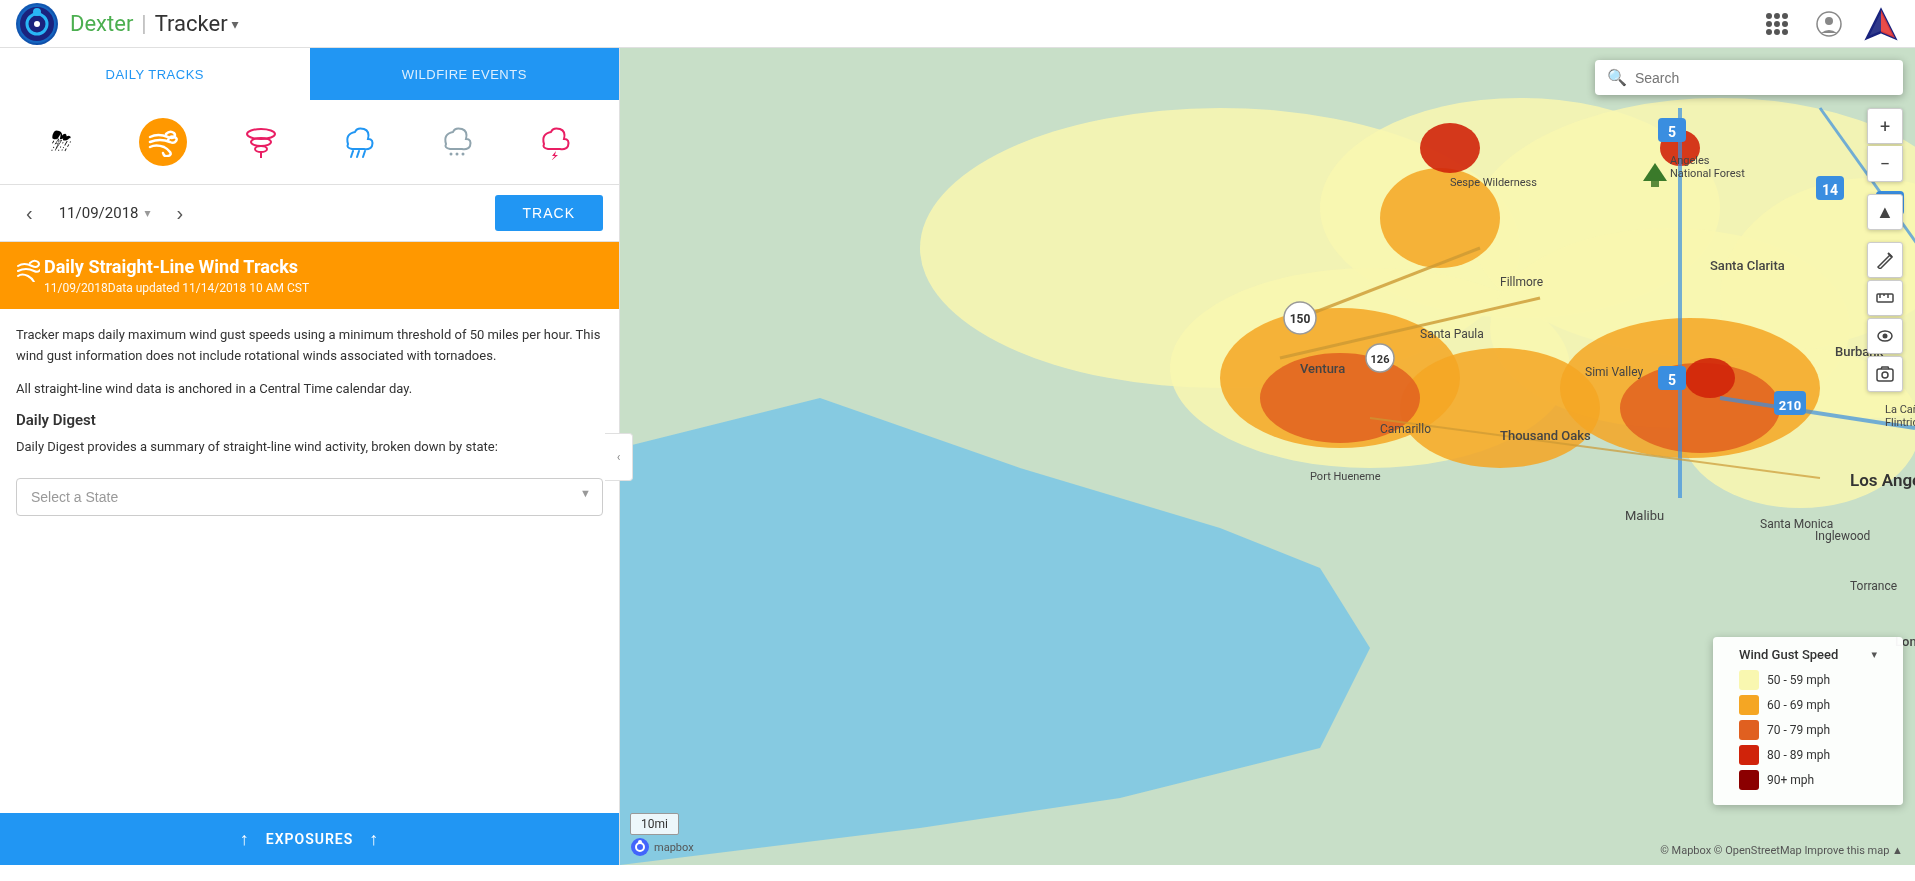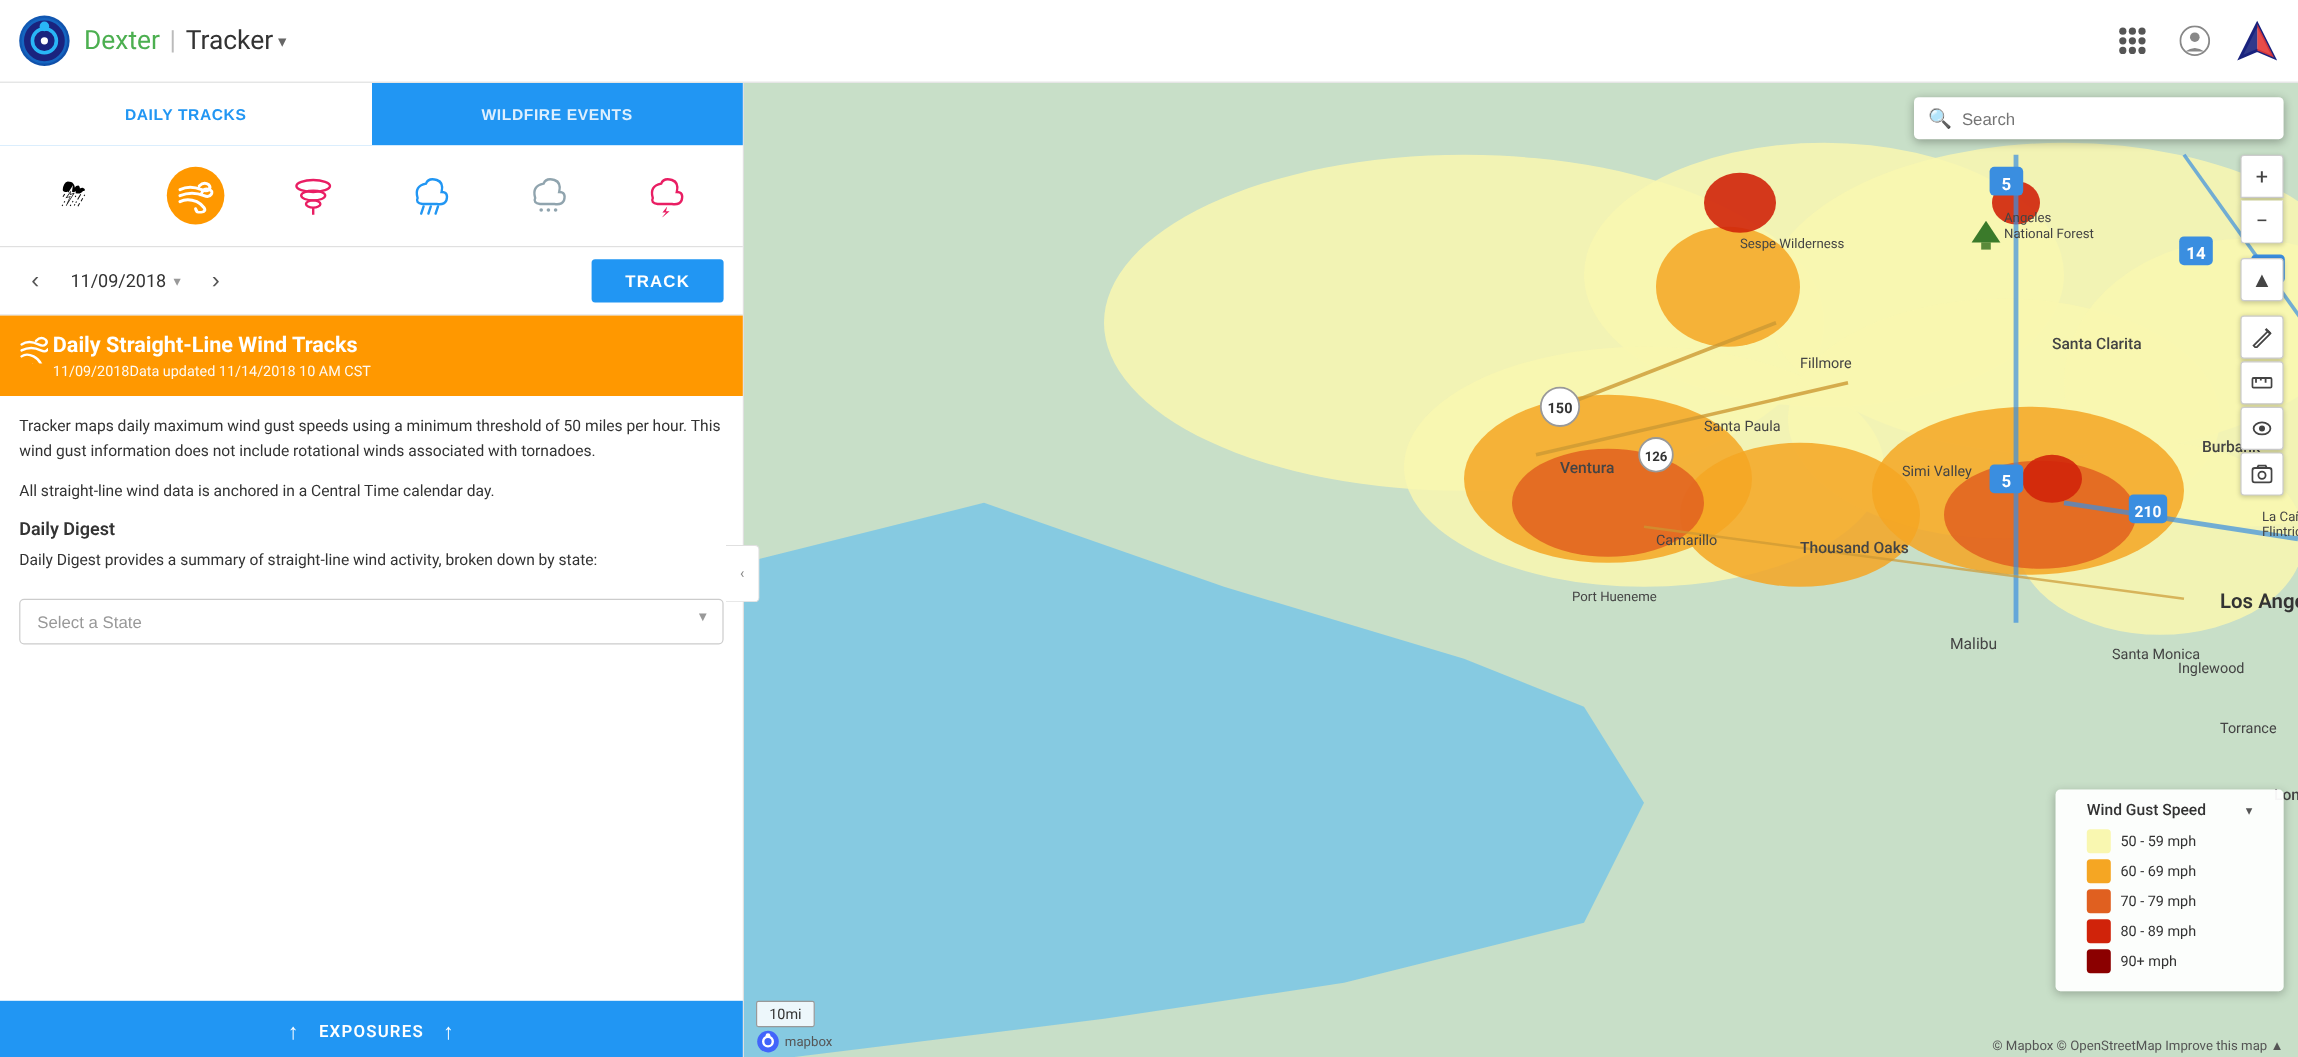--- a/index.html
+++ b/index.html
@@ -2,21 +2,21 @@
 <html><head>
   <meta charset="utf-8">
   <style>
     * { box-sizing: border-box; margin: 0; padding: 0; }
     body { font-family: 'Roboto', Arial, sans-serif; overflow: hidden; width: 1915px; height: 881px; background: #fff; }
 
     
     .header {
       display: flex;
       align-items: center;
-      height: 69px;
+      height: 48px;
       background: #fff;
       border-bottom: 1px solid #e0e0e0;
       padding: 0 16px;
       position: relative;
       z-index: 100;
     }
     .header-logo {
       width: 42px;
       height: 42px;
       border-radius: 50%;
@@ -84,21 +84,21 @@
       display: flex;
       background: #2196f3;
       height: 52px;
     }
     .tab-btn {
       flex: 1;
       display: flex;
       align-items: center;
       justify-content: center;
       font-size: 13px;
-      font-weight: 700;
+      font-weight: 400;
       letter-spacing: 0.5px;
       cursor: pointer;
       border: none;
       background: transparent;
       text-align: right;
     }
     .tab-btn.active {
       background: #fff;
       color: #2196f3;
     }
@@ -156,21 +156,21 @@
       align-items: center;
       gap: 6px;
       cursor: pointer;
     }
     .track-btn {
       background: #2196f3;
       color: #fff;
       border: none;
       padding: 10px 28px;
       font-size: 14px;
-      font-weight: 700;
+      font-weight: 400;
       letter-spacing: 1px;
       border-radius: 3px;
       cursor: pointer;
       margin-left: auto;
     }
 
     
     .event-card {
       background: #ff9800;
       color: #fff;

